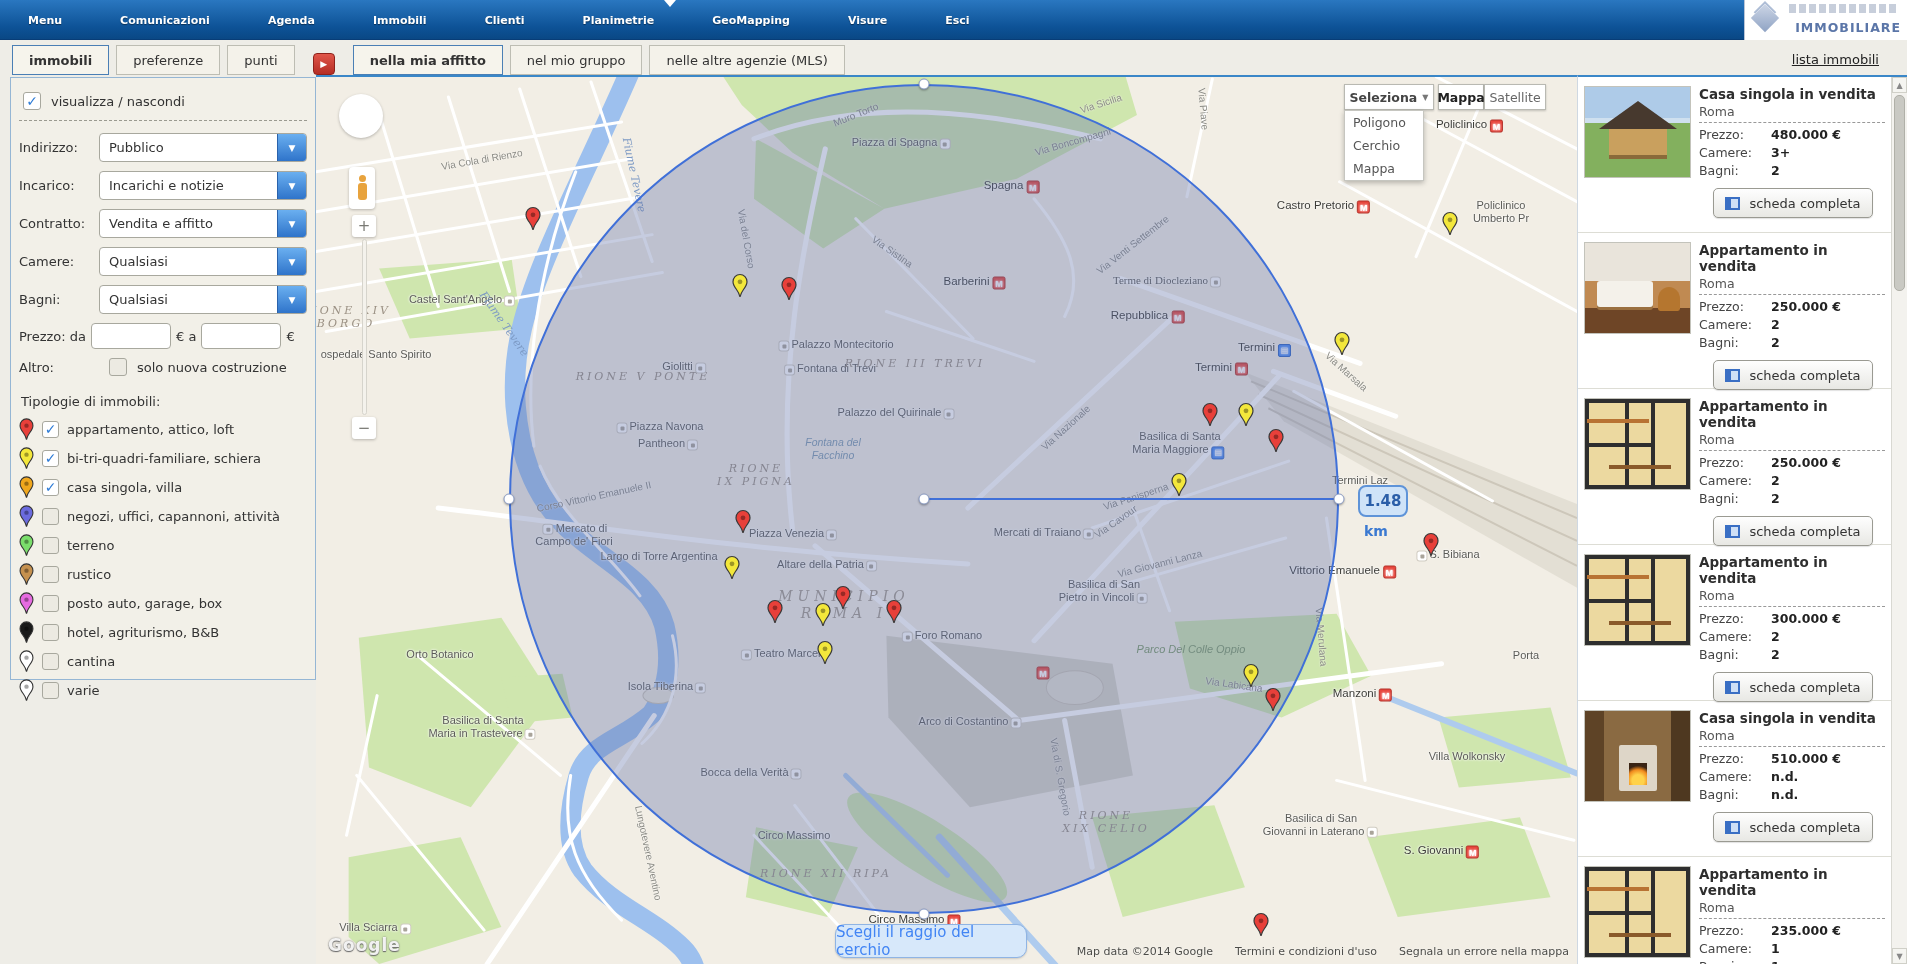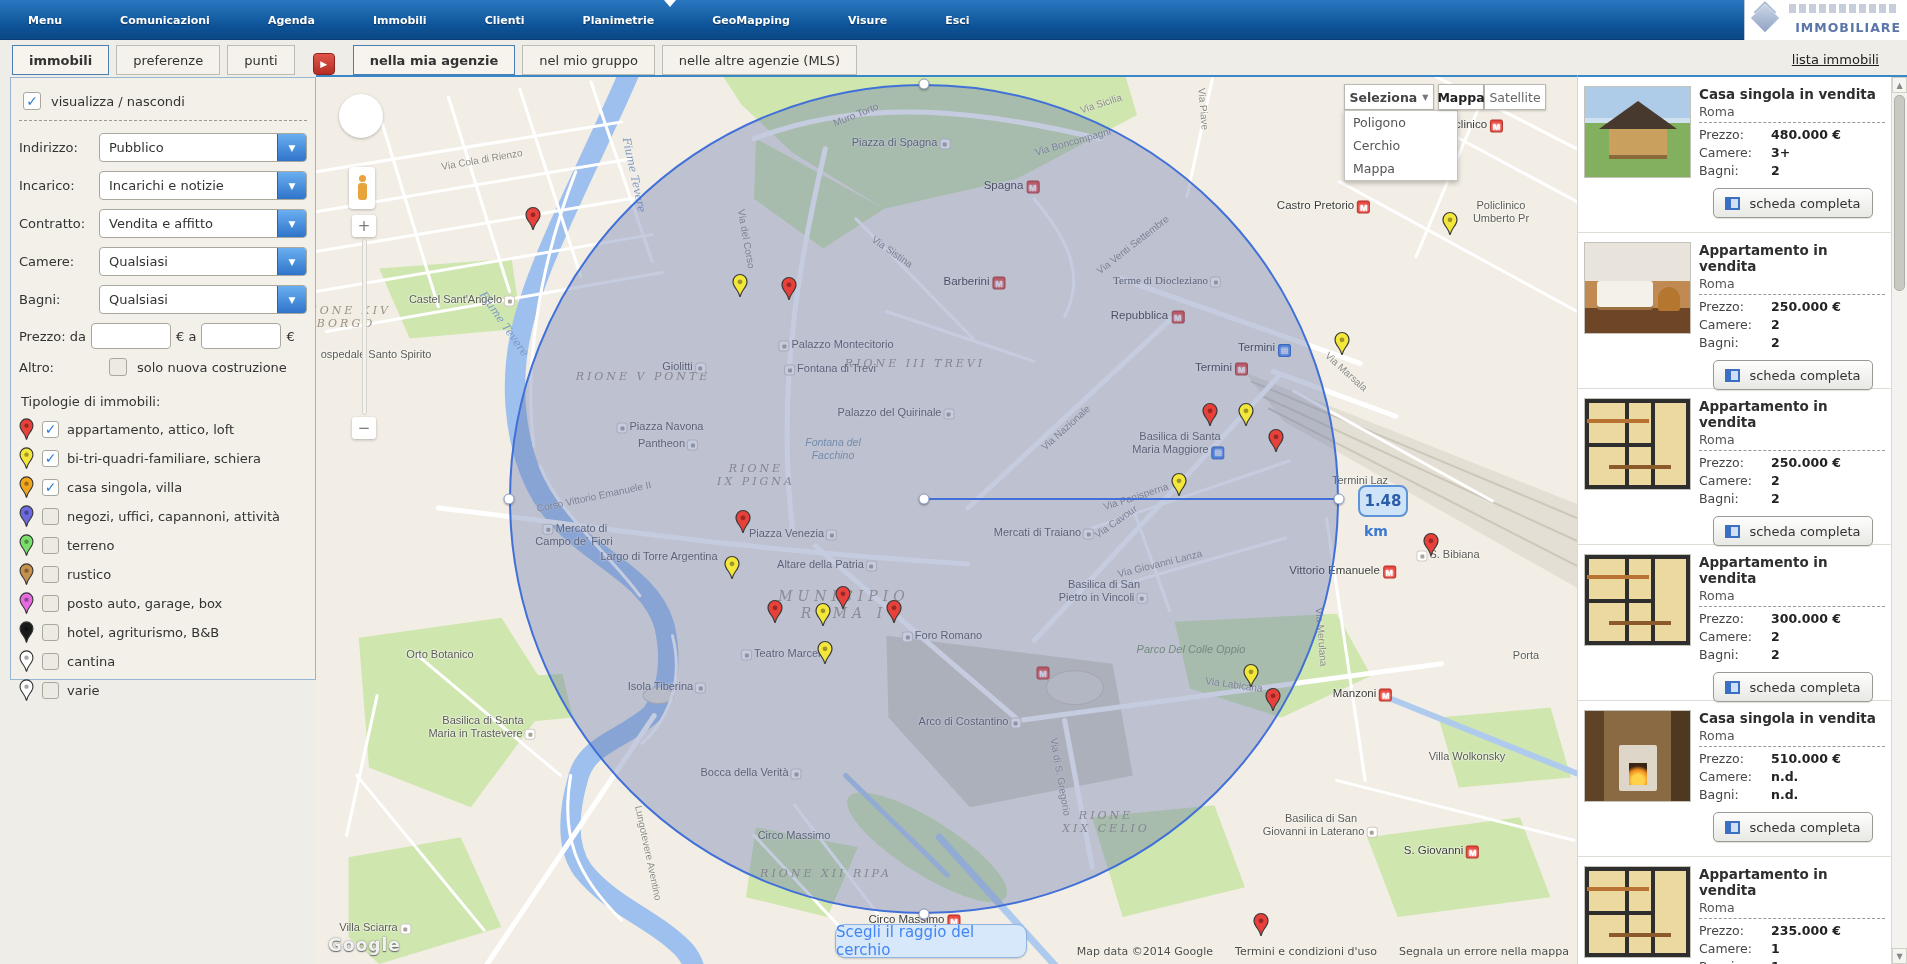--- a/index.html
+++ b/index.html
@@ -82,21 +82,21 @@
   .pan-l{left:5px;top:17px;border-right:6px solid #8a8a84;border-left:none}
   .pan-r{right:5px;top:17px;border-left:6px solid #8a8a84;border-right:none}
   .pegman{position:absolute;left:33px;top:90px;width:26px;height:42px;background:#fff;border-radius:4px;box-shadow:0 1px 3px rgba(0,0,0,.25);display:flex;align-items:center;justify-content:center;cursor:grab}
   .peg{width:10px;height:26px;position:relative}
   .peg::before{content:"";position:absolute;left:2px;top:0;width:7px;height:7px;border-radius:50%;background:#e8a33d}
   .peg::after{content:"";position:absolute;left:1px;top:8px;width:9px;height:17px;background:#e8a33d;border-radius:3px}
   .zbtn{position:absolute;left:36px;width:24px;height:22px;background:#fff;border-radius:3px;box-shadow:0 1px 3px rgba(0,0,0,.25);display:flex;align-items:center;justify-content:center;font-size:15px;color:#7a7a74;cursor:pointer}
   .ztrack{position:absolute;left:46px;top:162px;width:5px;height:176px;background:#f4f2ec;border:1px solid #d6d4cc;border-radius:3px}
 
   .selectctl{position:absolute;left:1028px;top:7px;width:90px;height:26px;background:#fff;border:1px solid #b9b9b2;box-shadow:0 1px 2px rgba(0,0,0,.2);display:flex;align-items:center;justify-content:center;gap:5px;font-size:12.5px;font-weight:bold;color:#444;cursor:pointer}
-  .selmenu{position:absolute;left:1028px;top:33px;width:114px;background:#fff;border:1px solid #c6c6c0;box-shadow:0 2px 5px rgba(0,0,0,.25)}
+  .selmenu{position:absolute;left:1028px;top:33px;width:80px;background:#fff;border:1px solid #c6c6c0;box-shadow:0 2px 5px rgba(0,0,0,.25)}
   .selmenu div{height:23px;display:flex;align-items:center;padding-left:8px;font-size:12.5px;color:#555;cursor:pointer}
   .typebtn{position:absolute;top:7px;height:26px;background:#fff;border:1px solid #b9b9b2;box-shadow:0 1px 2px rgba(0,0,0,.2);display:flex;align-items:center;justify-content:center;font-size:12.5px;cursor:pointer}
   .btn-mappa{left:1122px;width:46px;color:#222;font-weight:bold}
   .btn-sat{left:1168px;width:62px;color:#666}
 
   .choosebtn{position:absolute;left:519px;top:847px;width:192px;height:34px;background:#d7e8fa;border:1px solid #8fb4e4;border-radius:10px;display:flex;align-items:center;justify-content:center;font-size:15px;color:#4285f4;cursor:pointer;box-shadow:0 1px 2px rgba(0,0,0,.15)}
   .glogo{position:absolute;left:12px;top:858px;font-size:17px;font-weight:bold;color:rgba(255,255,255,.9);text-shadow:0 0 2px #777,0 1px 1px #666;letter-spacing:1px}
   .attrib{position:absolute;right:8px;top:868px;display:flex;gap:22px;font-size:11px;color:#4c4c48;text-shadow:0 0 2px rgba(255,255,255,.9)}
   .attrib span{cursor:pointer}
 
@@ -155,21 +155,21 @@
     </div>
   </header>
 
   <div class="tabbar">
     <div class="tab active">immobili</div>
     <div class="tab">preferenze</div>
     <div class="tab">punti</div>
     <div class="tab-gap">
         <span class="playicon">▶</span>
       </div>
-    <div class="tab active">nella mia agenzie</div>
+    <div class="tab active">nella mia affitto</div>
     <div class="tab">nel mio gruppo</div>
     <div class="tab">nelle altre agenzie (MLS)</div>
     <a class="lista-link">lista immobili</a>
   </div>
 
   <div class="content">
 
     <aside class="filters">
       <div class="showhide">
         <span class="chk">✓</span>

